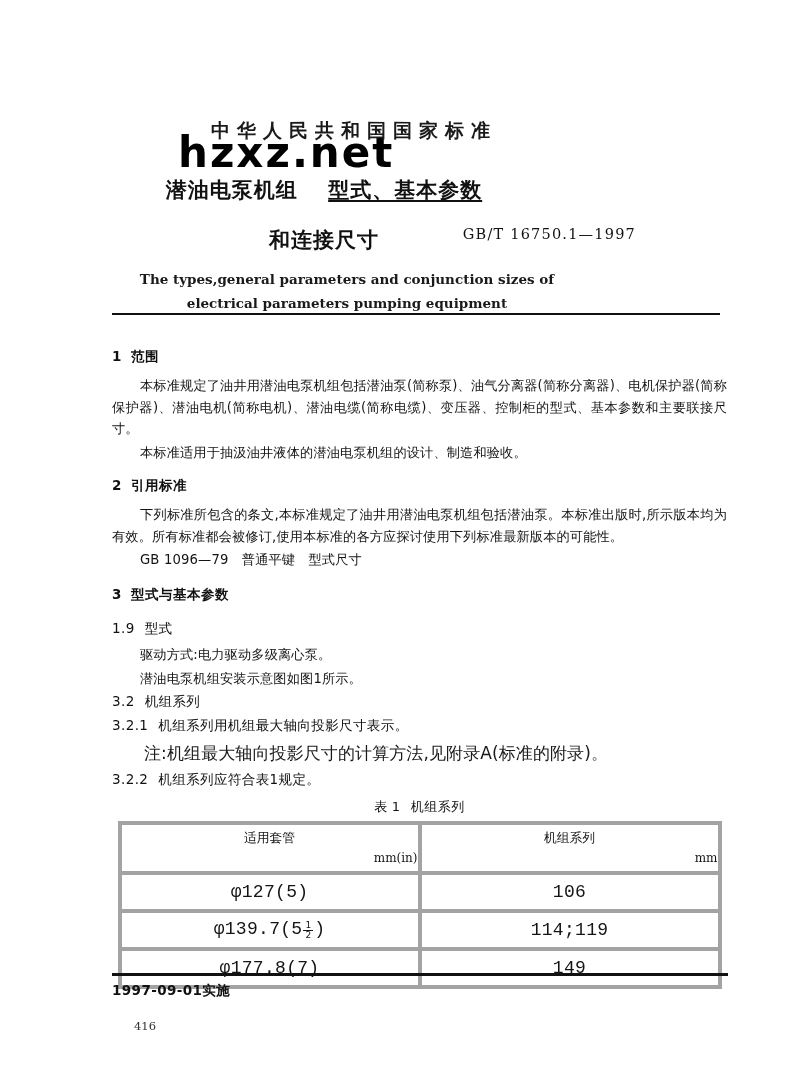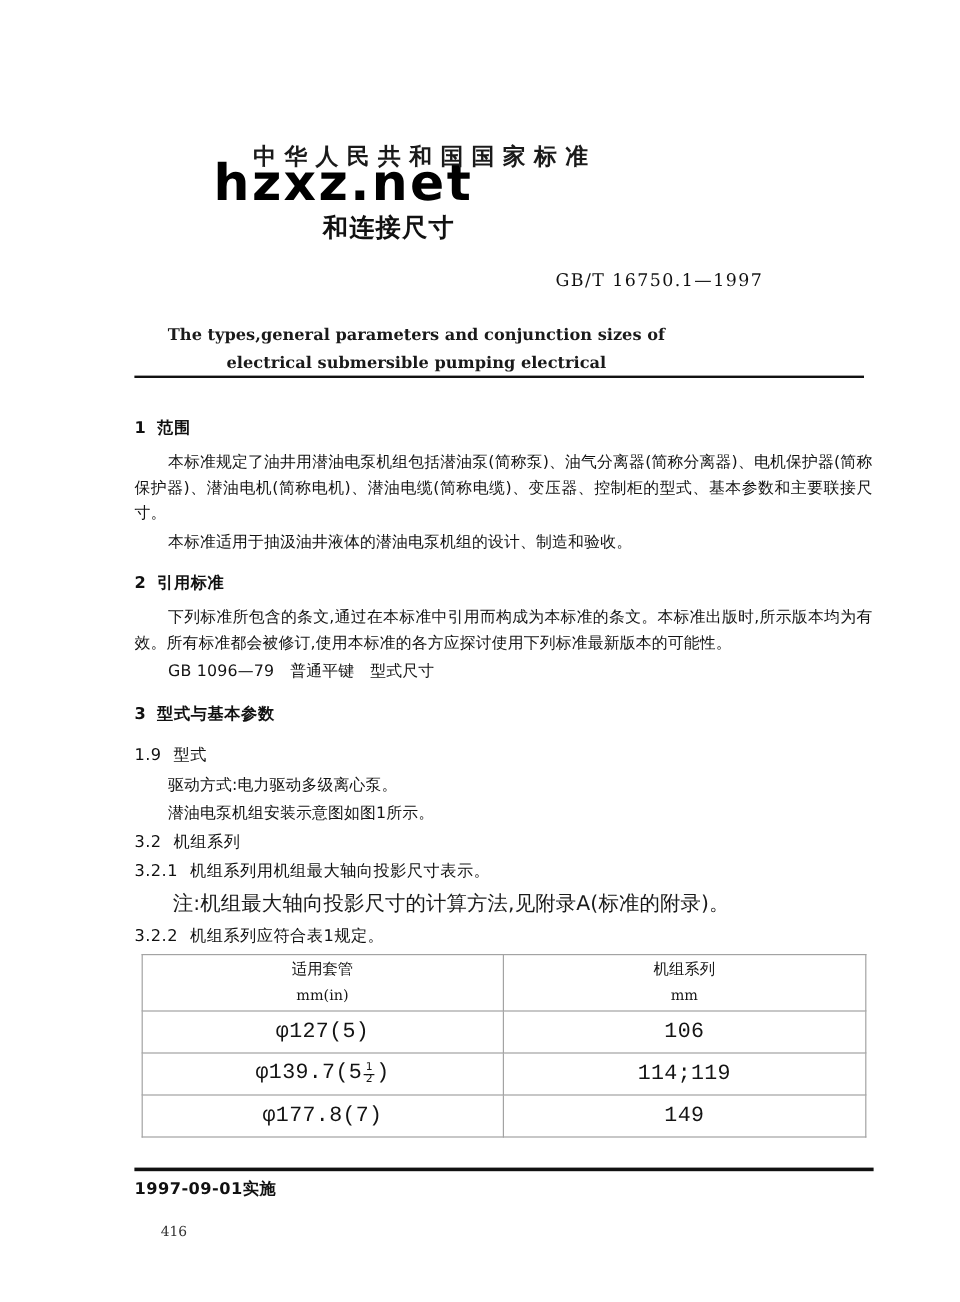--- a/index.html
+++ b/index.html
@@ -170,39 +170,40 @@
   }
   .table-caption .tnum { margin: 0 10px 0 4px; }
 
   table.series {
     border-collapse: collapse;
     width: 604px;
     margin: 0 auto;
     table-layout: fixed;
   }
   table.series td {
-    border: 1px solid #a3a3a3;
+    border: 4px solid #a3a3a3;
     text-align: center;
     vertical-align: middle;
     font-size: 12.5px;
     color: #141414;
     padding: 0;
   }
   table.series td.head {
     height: 46px;
     line-height: 1.55;
     font-size: 12.8px;
   }
   table.series td.cell { height: 34px; }
   .head-cn { display: block; }
   .head-unit {
     display: block;
     font-family: "DejaVu Serif", "Liberation Serif", serif;
     font-size: 12px;
     margin-top: 1px;
+    text-align: right;
   }
   .mono-val {
     font-family: Liberation Mono, monospace;
     font-size: 18px;
     letter-spacing: 0.3px;
     text-align: right;
   }
   .frac {
     display: inline-block;
     vertical-align: -0.45em;
@@ -252,46 +253,50 @@
 
   <div id="watermark">hzxz.net</div>
 
   <div id="content">
 
     <div class="masthead">
       <div class="masthead-cn">中华人民共和国国家标准</div>
     </div>
 
     <div class="title-block">
+      <div class="title-line1">
+        <span>潜油电泵机组</span>
+        <span style="display:inline-block;width:22px"></span><span class="underlined">型式、基本参数</span>
+      </div>
       <div class="title-line2">和连接尺寸</div>
       <div class="std-number">GB/T 16750.1—1997</div>
     </div>
 
     <div class="eng-title">
       <div>The types,general parameters and conjunction sizes of</div>
-      <div>electrical submersible pumping electrical</div>
+      <div>electrical parameters pumping equipment</div>
     </div>
   </div>
 
   <div class="rule-top"></div>
 
   <div class="body-wrap">
 
     <div class="h-sec">
       <span class="num">1</span><span>范围</span>
     </div>
     <p class="para indent">本标准规定了油井用潜油电泵机组包括潜油泵(简称泵)、油气分离器(简称分离器)、电机保护器(简称保护器)、潜油电机(简称电机)、潜油电缆(简称电缆)、变压器、控制柜的型式、基本参数和主要联接尺寸。</p>
     <p class="para indent">本标准适用于抽汲油井液体的潜油电泵机组的设计、制造和验收。</p>
 
     <div class="gap-md"></div>
 
     <div class="h-sec">
       <span class="num">2</span><span>引用标准</span>
     </div>
-    <p class="para indent">下列标准所包含的条文,通过在本标准中引用而构成为本标准的条文。本标准出版时,所示版本均为有效。所有标准都会被修订,使用本标准的各方应探讨使用下列标准最新版本的可能性。</p>
+    <p class="para indent">下列标准所包含的条文,本标准规定了油井用潜油电泵机组包括潜油泵。本标准出版时,所示版本均为有效。所有标准都会被修订,使用本标准的各方应探讨使用下列标准最新版本的可能性。</p>
     <p class="para indent2">GB 1096—79　普通平键　型式尺寸</p>
 
     <div class="gap-md"></div>
 
     <div class="h-sec">
       <span class="num">3</span><span>型式与基本参数</span>
     </div>
 
     <div class="gap-sm"></div>
 
@@ -307,20 +312,23 @@
 
     <div class="h-sub">
       <span class="num">3.2.1</span><span>机组系列用机组最大轴向投影尺寸表示。</span>
     </div>
     <p class="note">注:机组最大轴向投影尺寸的计算方法,见附录A(标准的附录)。</p>
 
     <div class="h-sub">
       <span class="num">3.2.2</span><span>机组系列应符合表1规定。</span>
     </div>
 
+    <div class="table-caption">
+      <span>表</span><span class="tnum">1</span><span>机组系列</span>
+    </div>
 
     <table class="series">
       <tbody>
         <tr>
           <td class="head">
             <span class="head-cn">适用套管</span>
             <span class="head-unit">mm(in)</span>
           </td>
           <td class="head">
             <span class="head-cn">机组系列</span>

